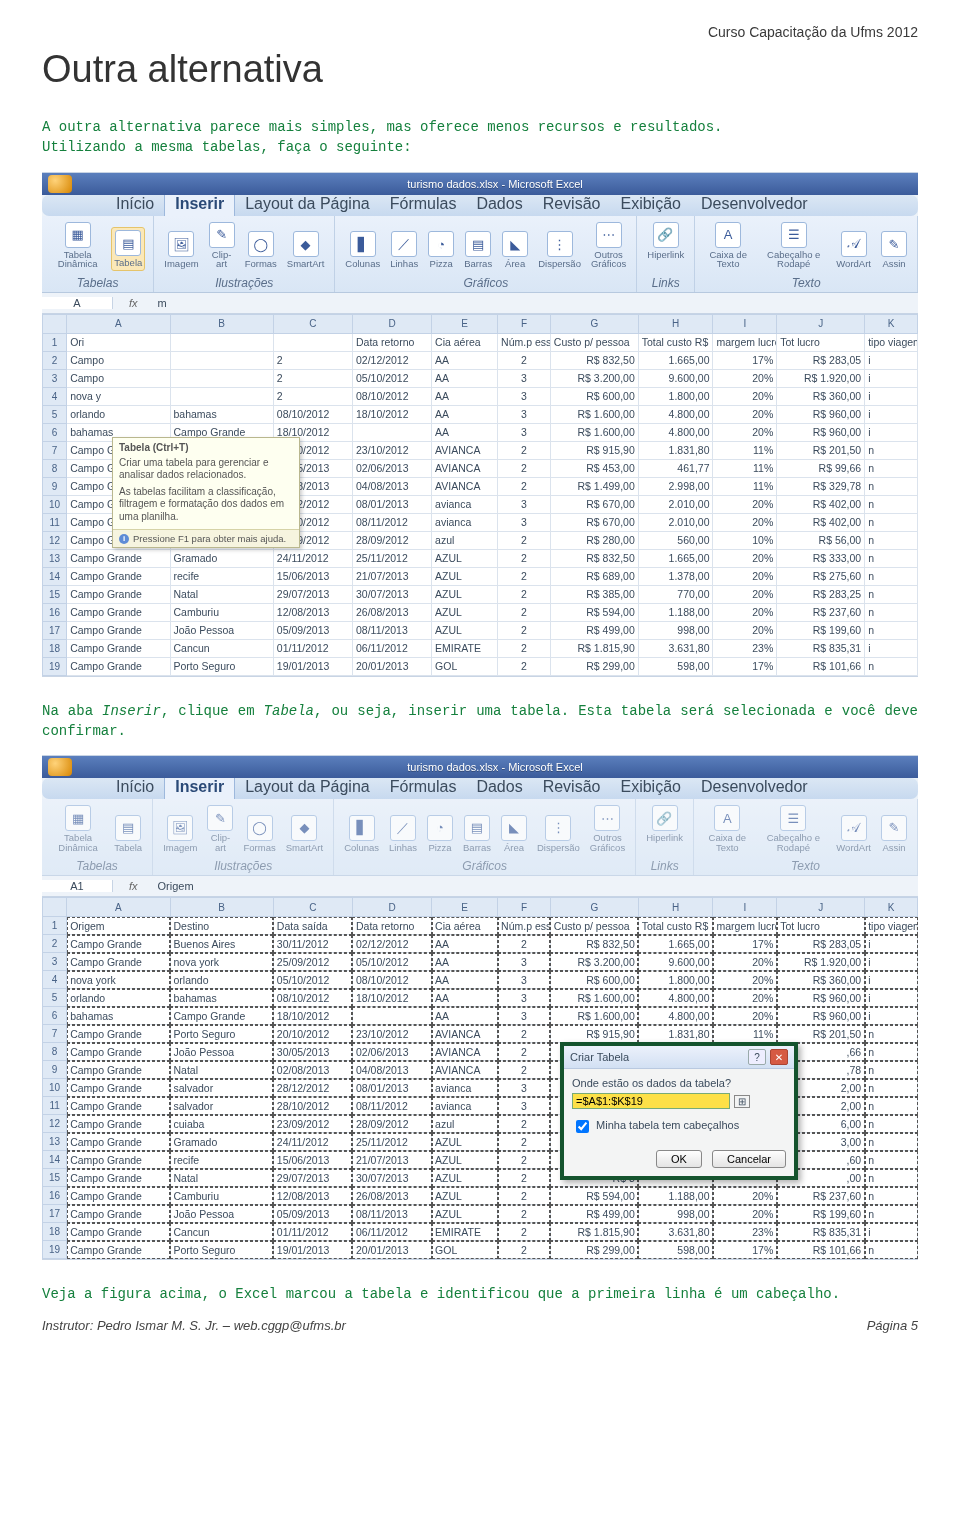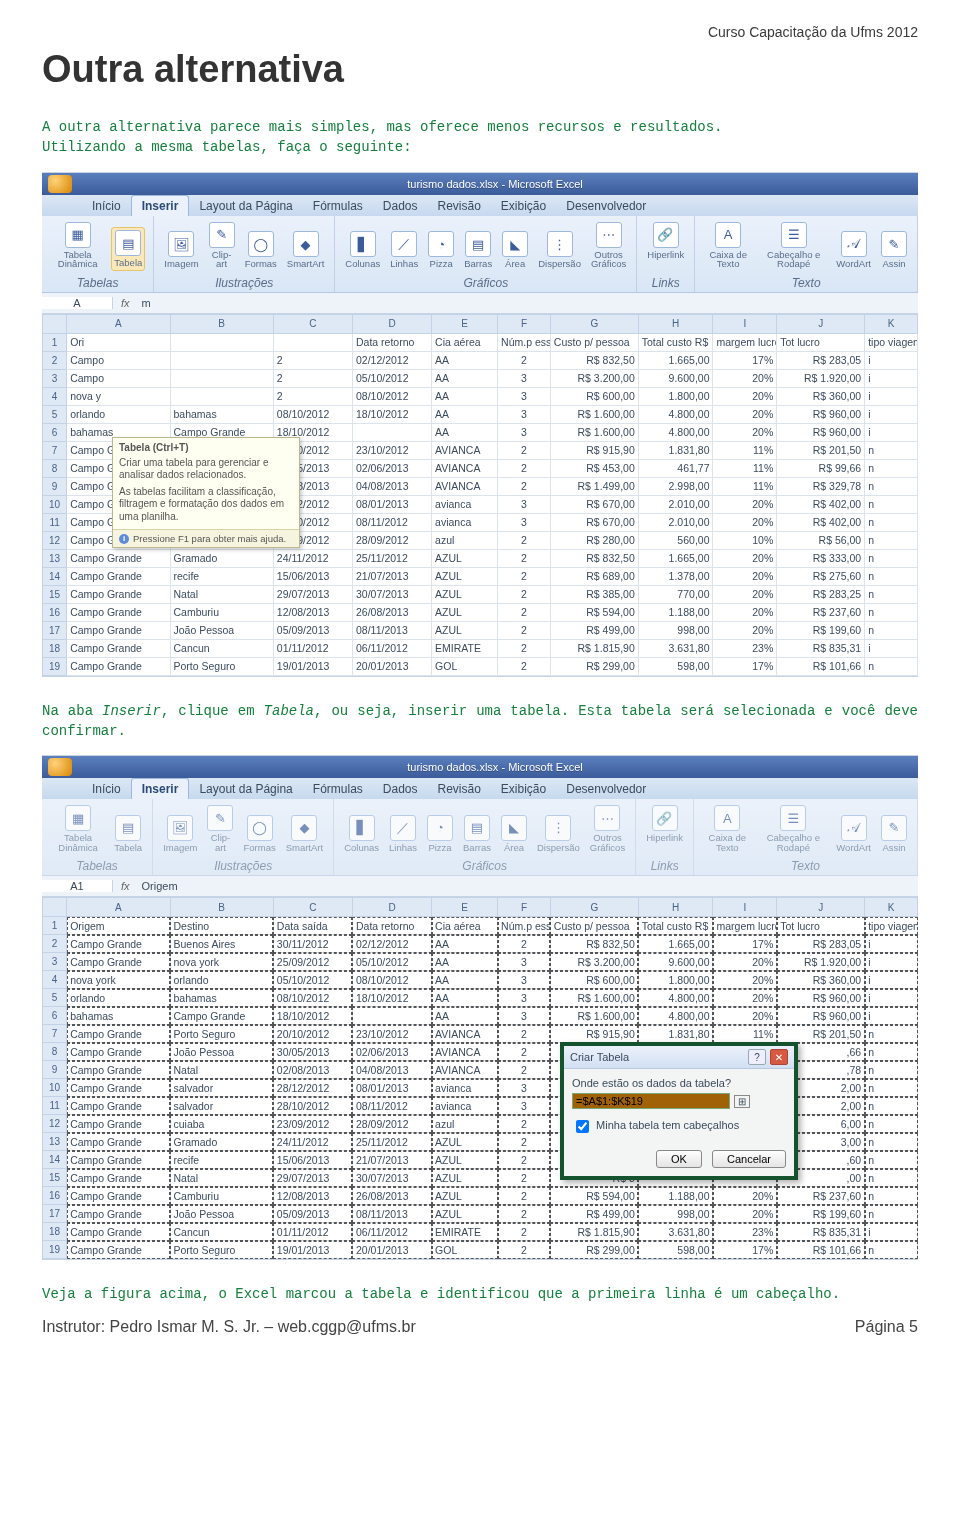--- a/index.html
+++ b/index.html
@@ -15,21 +15,21 @@
   }
   .header-right {
     text-align: right;
     font-size: 14px;
     color: #3a3a3a;
     margin-bottom: 8px;
   }
   h1 {
     font-family: Verdana, Arial, sans-serif;
     font-size: 38px;
-    font-weight: 700;
+    font-weight: 400;
     margin: 0 0 26px 0;
     color: #333;
   }
   .body-text {
     font-size: 14px;
     line-height: 1.45;
     color: #15803d;
     text-align: justify;
     margin-bottom: 14px;
     font-family: Liberation Mono, monospace;
@@ -66,23 +66,24 @@
   .titlebar .title {
     flex: 1;
     text-align: center;
     text-shadow: 0 1px 0 rgba(0,0,0,.3);
   }
 
   .ribbon-tabs {
     display: flex;
     background: linear-gradient(#dbe7f4, #c7d9ef);
     height: 21px;
-    font-size: 12px;
+    font-size: 16px;
     align-items: flex-end;
-    padding-left: 40px;
+    padding-left: 64px;
+    border-radius: 7px;
   }
   .ribbon-tab {
     padding: 3px 10px 3px 10px;
     cursor: pointer;
   }
   .ribbon-tab.active {
     background: #eaf1fb;
     border: 1px solid #9db8dc;
     border-bottom: none;
     border-radius: 3px 3px 0 0;
@@ -172,21 +173,21 @@
     align-items:center;
     background:#eef3f9;
     border-bottom:1px solid #c7d4e5;
     height:20px;
     font-size:11px;
   }
   .cellref-bar .namebox {
     width:70px; border-right:1px solid #c7d4e5; text-align:center;
     background:#fff;
   }
-  .cellref-bar .fx { padding:0 8px; color:#666; font-style:italic; }
+  .cellref-bar .fx { padding:0 16px; color:#666; font-style:italic; }
   .cellref-bar .fx-val { padding-left:4px; }
 
   .sheet-wrap { position: relative; }
 
   table.sheet {
     border-collapse: collapse;
     font-size: 10.5px;
     width: 100%;
     background: #fff;
     table-layout: fixed;
@@ -252,40 +253,41 @@
   .dlg .dlg-title .icons { display:flex; gap:4px; }
   .dlg .dlg-title .icons span {
     width:16px;height:14px;border:1px solid #9aa;
     border-radius:2px;font-size:10px;display:flex;
     align-items:center;justify-content:center;background:#eef;
   }
   .dlg .dlg-title .icons .close { background:#d65a43;color:#fff;border-color:#a43;}
   .dlg .dlg-body { padding:8px; }
   .dlg .dlg-body .range-in {
     width: 150px; font-size:11px; padding:1px 3px;
-    border:1px solid #7a7; background:#a16207;
+    border:1px solid #7a7; background:#fde047;
   }
   .dlg .dlg-body label { display:block; margin-top:8px; }
   .dlg .dlg-body input[type=checkbox] { vertical-align:middle; margin-right:4px; }
   .dlg .dlg-btns {
     display:flex; justify-content:flex-end; gap:10px;
     padding:6px 8px 8px 8px;
   }
   .dlg .dlg-btns button {
     font-size:11px; padding:2px 14px;
     border:1px solid #888; border-radius:3px;
     background:linear-gradient(#fefefe,#e4e4e4);
     cursor:pointer;
   }
 
   .footer {
     display:flex;
     justify-content:space-between;
-    font-size: 16px;
+    font-size: 13px;
     color:#444;
+    font-style: italic;
   }
 </style>
 </head>
 <body>
 
 <div class="page">
 
   <div class="header-right">Curso Capacitação da Ufms 2012</div>
 
   <h1>Outra alternativa</h1>

